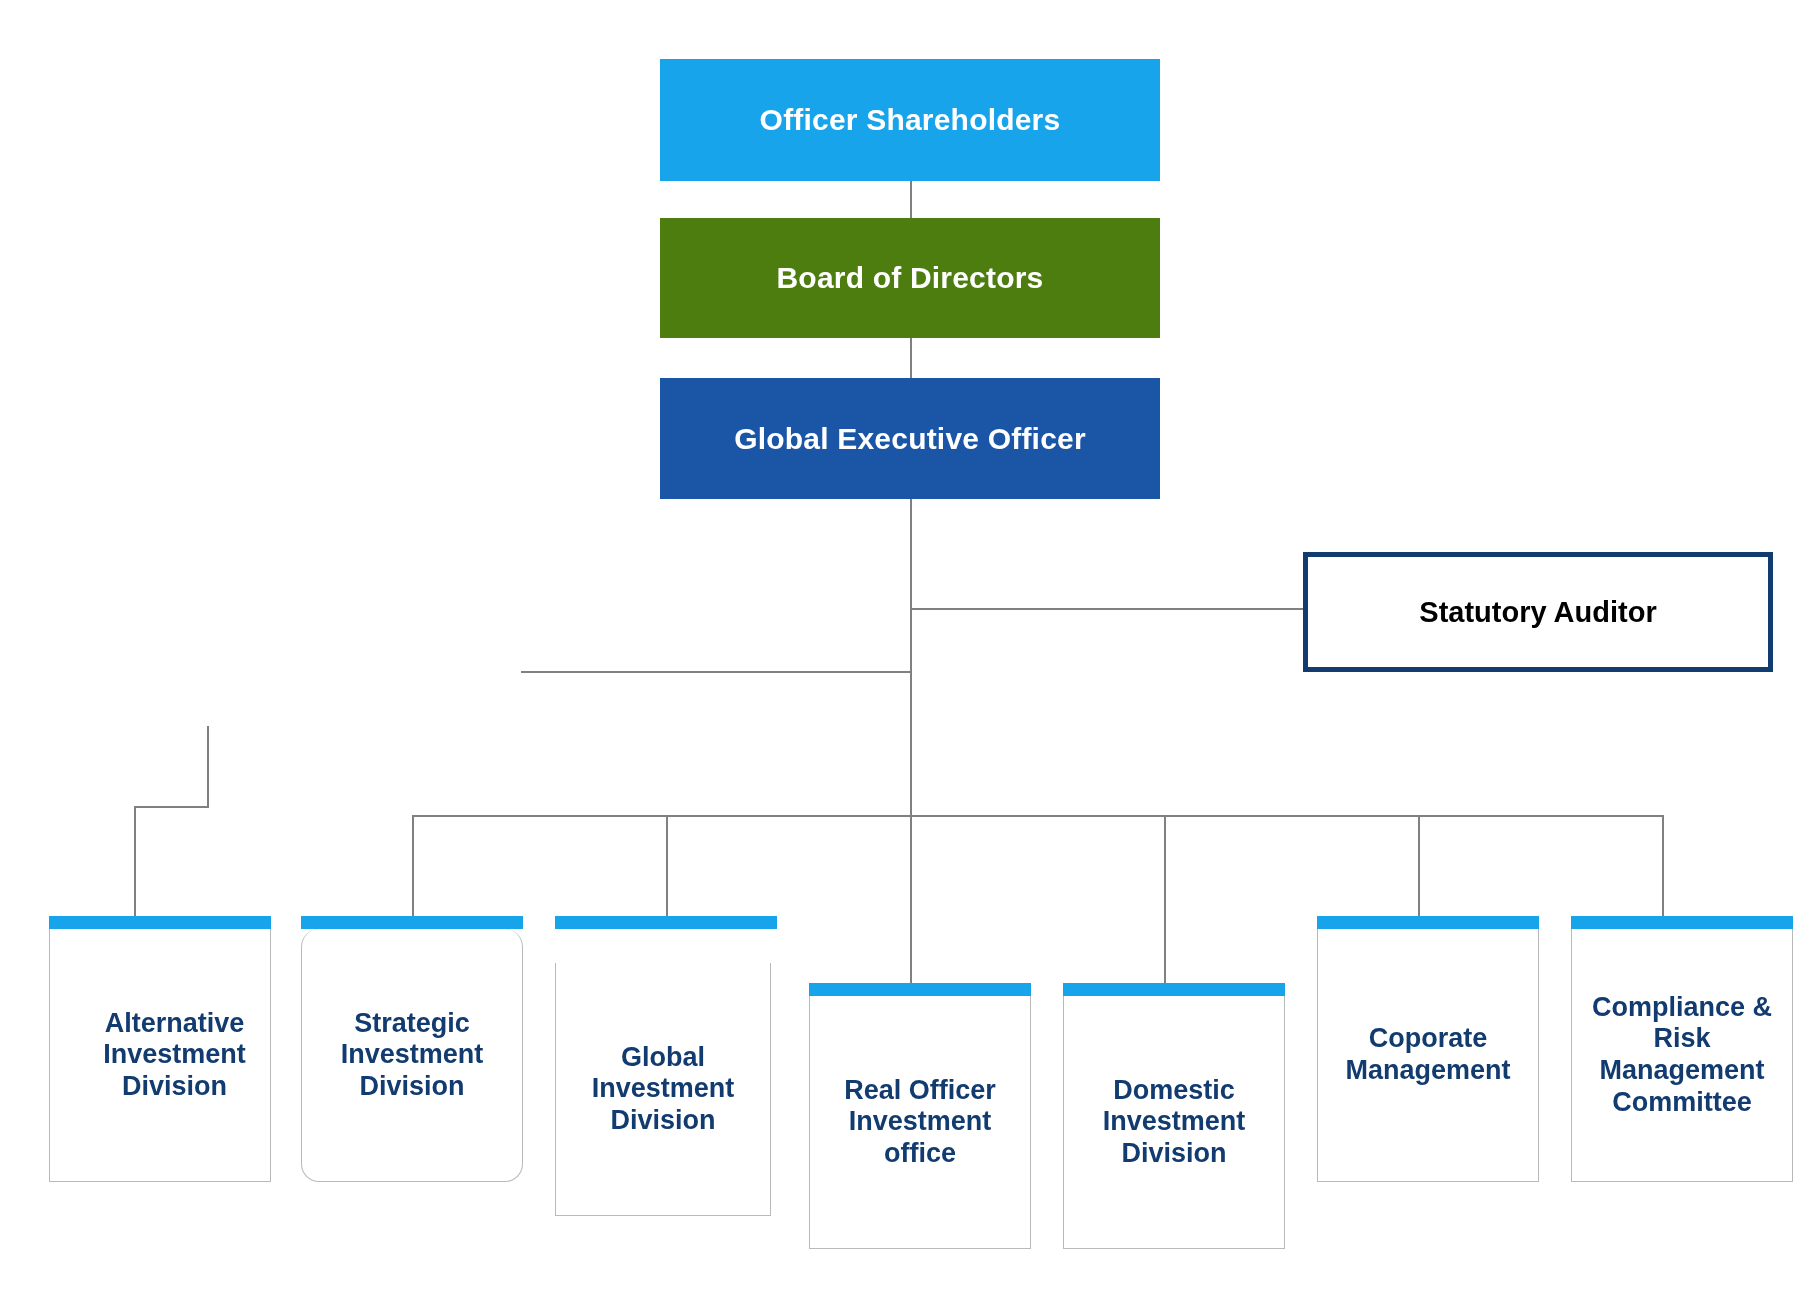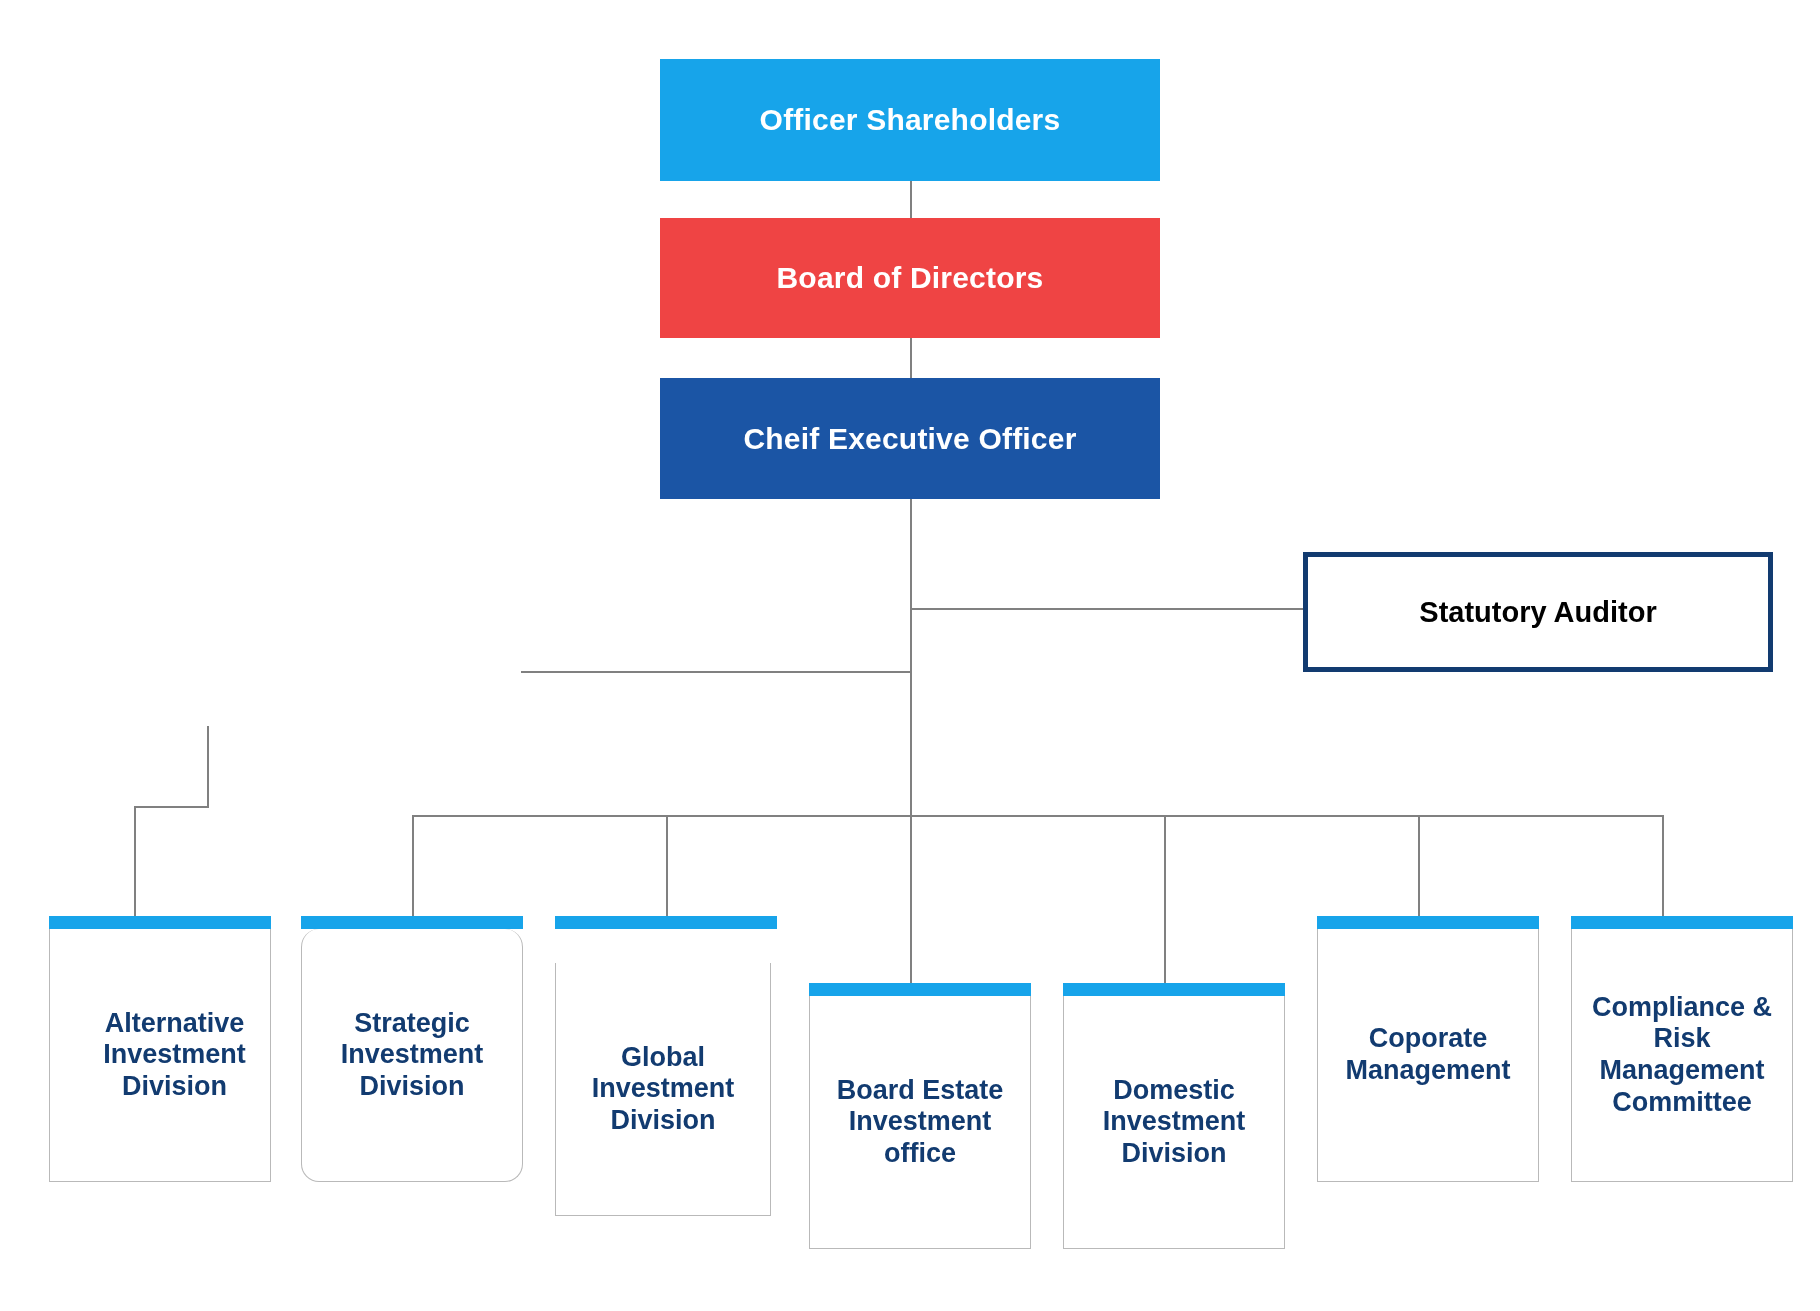--- a/index.html
+++ b/index.html
@@ -102,26 +102,26 @@
   <div class="line vline" style="left:666px; top:815px; height:103px;"></div>
   <div class="line vline" style="left:910px; top:815px; height:170px;"></div>
   <div class="line vline" style="left:1164px; top:815px; height:170px;"></div>
   <div class="line vline" style="left:1418px; top:815px; height:103px;"></div>
   <div class="line vline" style="left:1662px; top:815px; height:103px;"></div>
 
   <div class="node-solid" style="left:660px; top:59px; width:500px; height:122px; background:#17A4EA; font-size:30px;">
     <span>Officer Shareholders</span>
   </div>
 
-  <div class="node-solid" style="left:660px; top:218px; width:500px; height:120px; background:#ef4444; font-size:30px;">
+  <div class="node-solid" style="left:660px; top:218px; width:500px; height:120px; background:#4d7c0f; font-size:30px;">
     <span>Board of Directors</span>
   </div>
 
   <div class="node-solid" style="left:660px; top:378px; width:500px; height:121px; background:#1B55A5; font-size:30px;">
-    <span>Cheif Executive Officer</span>
+    <span>Global Executive Officer</span>
   </div>
 
   <div class="node-outline" style="left:1303px; top:552px; width:470px; height:120px; font-size:29px;">
     <span>Statutory Auditor</span>
   </div>
 
 
   <div class="card-cap" style="left:49px; top:916px; width:222px; height:13px;"></div>
   <div class="card" style="left:49px; top:929px; width:222px; height:253px;padding-left:29px;">
     <span class="card-label">Alternative
@@ -138,21 +138,21 @@
 
   <div class="card-cap" style="left:555px; top:916px; width:222px; height:13px;"></div>
   <div class="card" style="left:555px; top:929px; width:216px; height:253px;margin-top:34px;">
     <span class="card-label">Global
 Investment
 Division</span>
   </div>
 
   <div class="card-cap" style="left:809px; top:983px; width:222px; height:13px;"></div>
   <div class="card" style="left:809px; top:996px; width:222px; height:253px;">
-    <span class="card-label">Board Estate
+    <span class="card-label">Real Officer
 Investment
 office</span>
   </div>
 
   <div class="card-cap" style="left:1063px; top:983px; width:222px; height:13px;"></div>
   <div class="card" style="left:1063px; top:996px; width:222px; height:253px;">
     <span class="card-label">Domestic
 Investment
 Division</span>
   </div>

